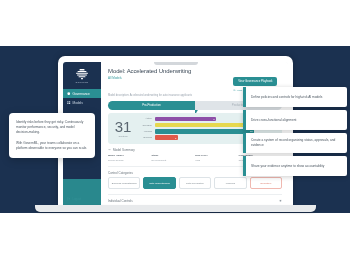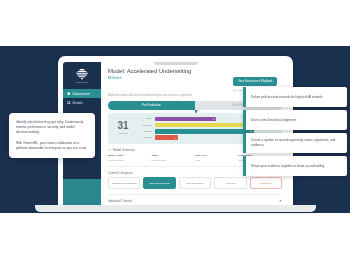--- a/index.html
+++ b/index.html
@@ -159,21 +159,21 @@
     margin-top: 3px;
     background: #e4f0f0;
     border-radius: 3px;
     padding: 4px 5px;
     display: flex;
     align-items: center;
     gap: 6px;
     position: relative;
   }
   #count-block { text-align: center; width: 20px; flex-shrink: 0; }
-  #count-num { font-size: 10px; color: #5a6670; font-weight: 700; line-height: 1; }
+  #count-num { font-size: 15px; color: #5a6670; font-weight: 400; line-height: 1; }
   #count-label { font-size: 2.4px; color: #8b959e; margin-top: 1px; }
 
   #bars { flex: 1; display: flex; flex-direction: column; gap: 1.6px; }
   .bar-row { display: flex; align-items: center; gap: 3px; }
   .bar-label { font-size: 2.5px; color: #7d878f; width: 13px; text-align: right; flex-shrink: 0; }
   .bar-track { flex: 1; height: 4.6px; position: relative; }
   .bar-fill {
     height: 100%;
     border-radius: 1px;
     display: flex;

